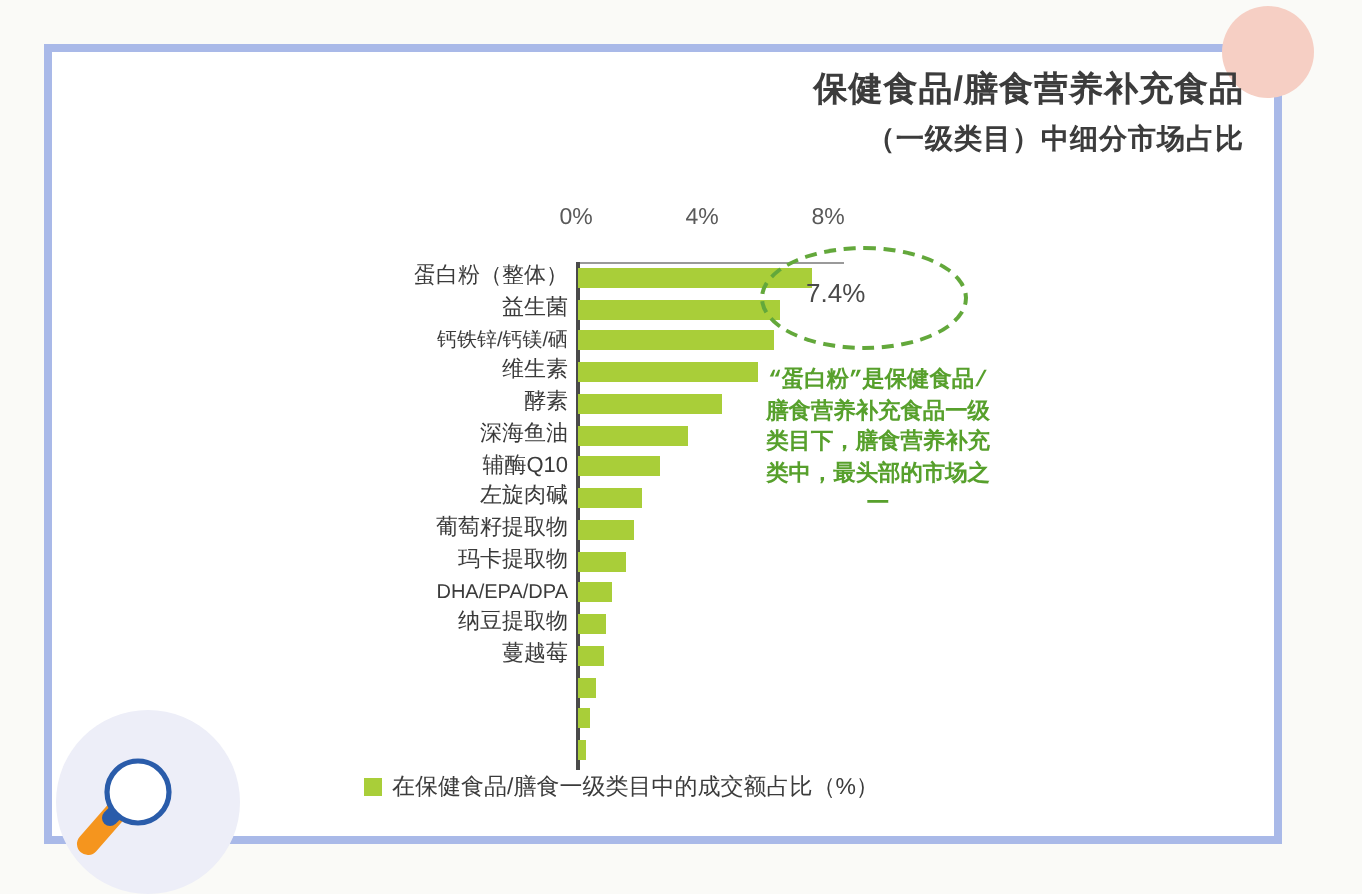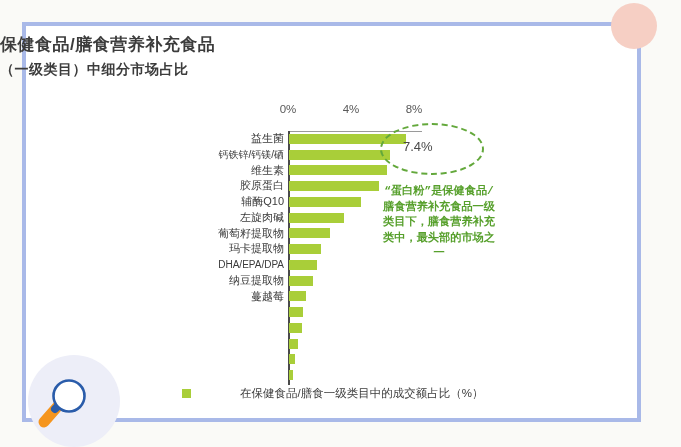--- a/index.html
+++ b/index.html
@@ -24,21 +24,21 @@
   }
   .lav-circle{
     position:absolute;left:28px;top:355px;width:92px;height:92px;border-radius:50%;
     background:#EDEEF8;
   }
   .magnifier{position:absolute;left:28px;top:370px;width:70px;height:68px;}
 
   
   .title-wrap{position:absolute;left:0;top:0;width:681px;}
   .title{
-    position:absolute;width:622px;text-align:left;
+    position:absolute;width:622px;text-align:right;
     color:#3C3C3C;font-weight:bold;letter-spacing:.5px;
   }
   .title.l1{top:33px;font-size:17px;}
   .title.l2{top:61px;font-size:14px;}
 
   
   .plot{position:absolute;left:0;top:0;width:681px;height:447px;}
   .axis-line{position:absolute;left:288px;top:131px;width:1.6px;height:254px;background:#4A4A4A;}
   .tick{position:absolute;top:103px;font-size:11.5px;color:#595959;transform:translateX(-50%);}
   .toprule{position:absolute;left:288px;top:131px;height:1.2px;background:#9A9A9A;}
@@ -65,21 +65,21 @@
   .note{
     position:absolute;left:383px;top:184px;width:112px;
     color:#57A02C;font-weight:bold;font-size:11.2px;line-height:15.5px;
     text-align:center;
     font-family:Liberation Mono, monospace;
   }
 
   
   .legend{position:absolute;left:182px;top:386px;display:flex;align-items:center;gap:5px;}
   .legend-swatch{width:9px;height:9px;background:#A9CE39;}
-  .legend-label{font-size:11.5px;color:#3B3B3B;margin-left:44px;}
+  .legend-label{font-size:11.5px;color:#3B3B3B;}
 </style>
 </head>
 <body>
 
 <div id="slide">
 
   <div class="frame"></div>
   <div class="dot-pink"></div>
   <div class="lav-circle"></div>
 
@@ -96,24 +96,26 @@
 
   <div class="plot">
     <div class="toprule" id="toprule" style="width: 133.875px;"></div>
     <div class="axis-line"></div>
     <div id="ticks">
         <div class="tick" style="left: 288px;">0%</div>
         <div class="tick" style="left: 351px;">4%</div>
         <div class="tick" style="left: 414px;">8%</div>
       </div>
     <div class="cats" id="cats">
+        <div class="cat">蛋白粉（整体）</div>
         <div class="cat">益生菌</div>
         <div class="cat small">钙铁锌/钙镁/硒</div>
         <div class="cat">维生素</div>
-        <div class="cat">胶原蛋白</div>
+        <div class="cat">酵素</div>
+        <div class="cat">深海鱼油</div>
         <div class="cat">辅酶Q10</div>
         <div class="cat">左旋肉碱</div>
         <div class="cat">葡萄籽提取物</div>
         <div class="cat">玛卡提取物</div>
         <div class="cat small">DHA/EPA/DPA</div>
         <div class="cat">纳豆提取物</div>
         <div class="cat">蔓越莓</div>
       </div>
     <div class="bars" id="bars">
         <div class="barrow">

